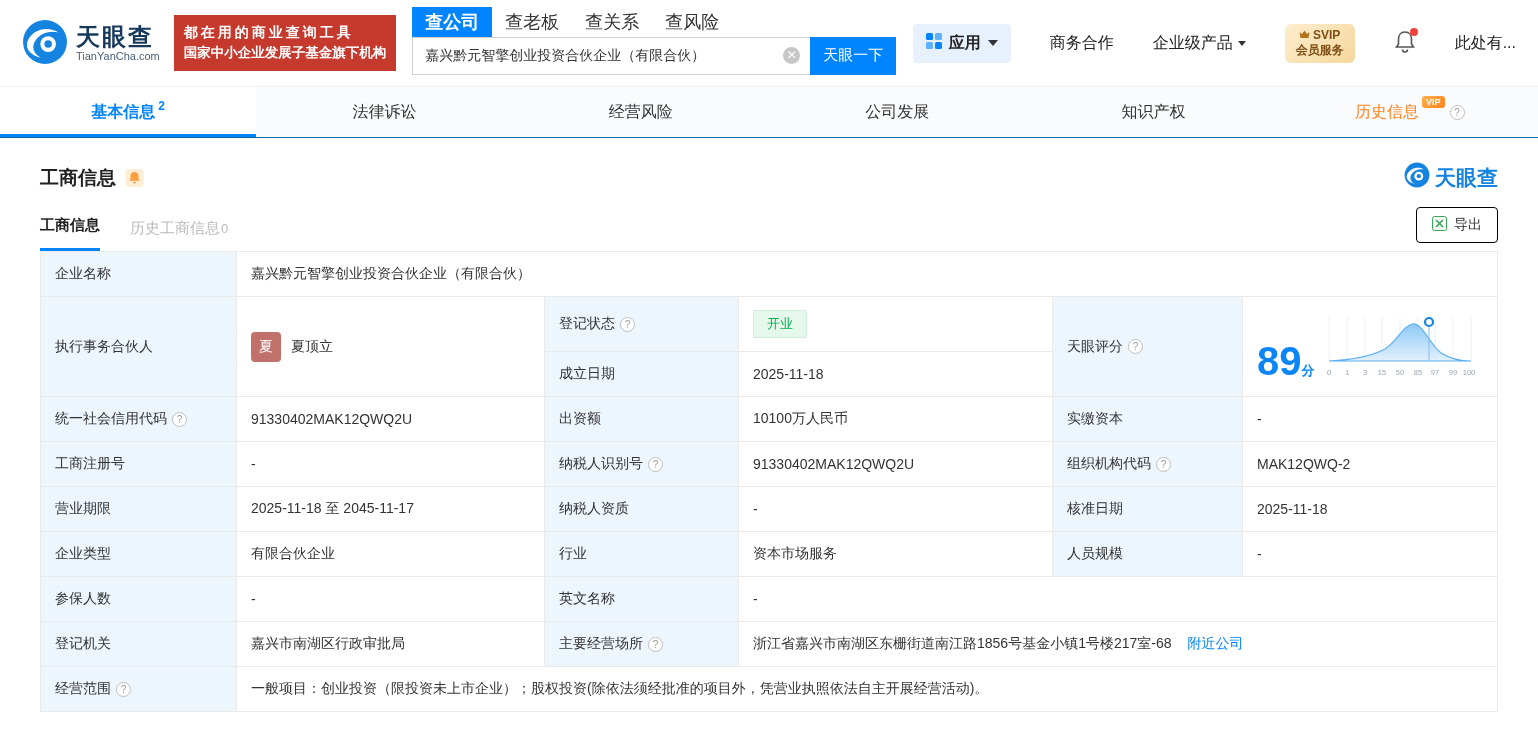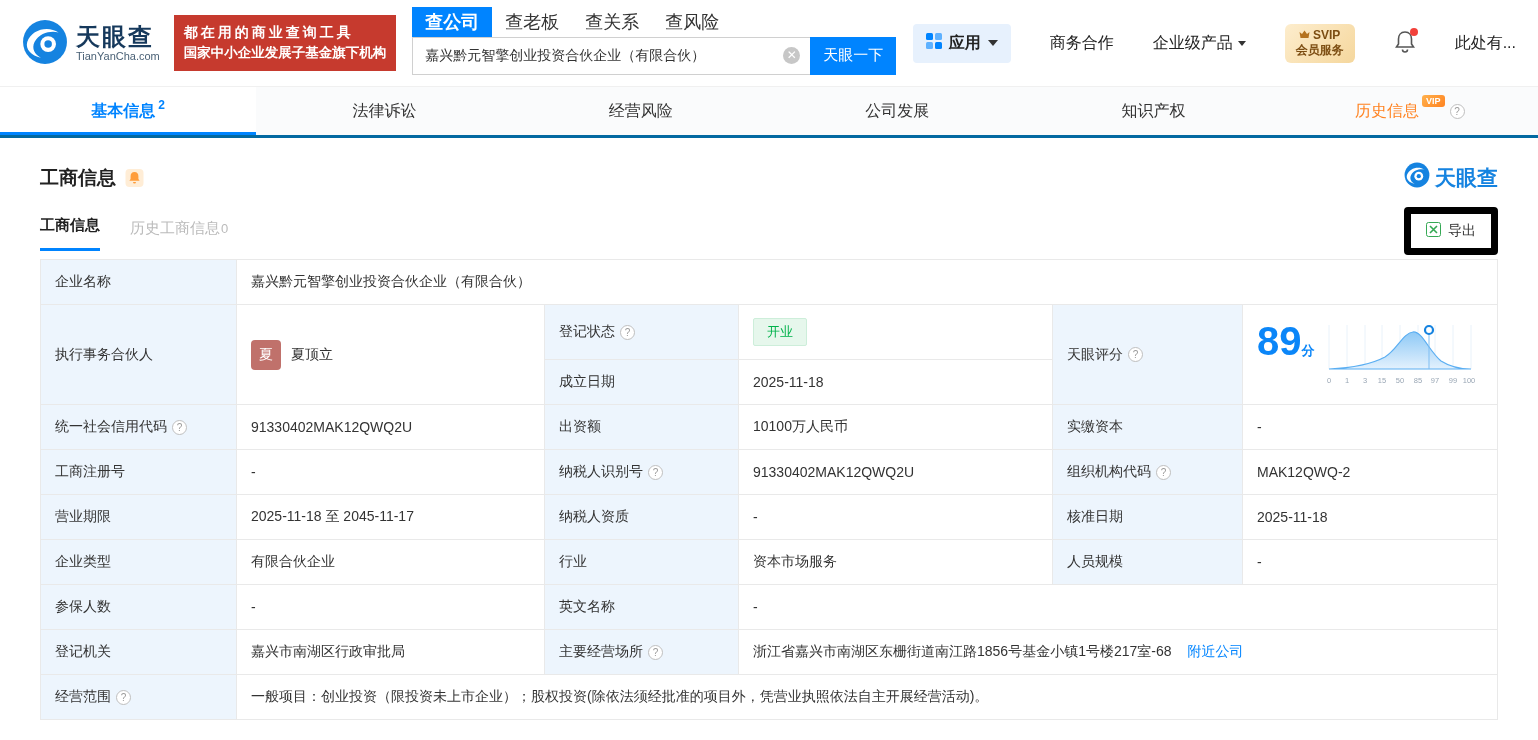--- a/index.html
+++ b/index.html
@@ -33,53 +33,53 @@
   .caret { width:0; height:0; border-left:5px solid transparent; border-right:5px solid transparent; border-top:6px solid #333; display:inline-block; }
   .hr-link { font-size:16px; color:#222; cursor:pointer; display:flex; align-items:center; gap:5px; }
   .svip { background:linear-gradient(135deg,#fdedcd,#f5d79d); border-radius:6px; padding:4px 11px; text-align:center; color:#7c4d12; font-weight:bold; cursor:pointer; }
   .svip-top { font-size:12px; display:flex; align-items:center; justify-content:center; gap:3px; }
   .svip-bottom { font-size:12px; }
   .bell-wrap { position:relative; cursor:pointer; }
   .red-dot { position:absolute; top:-2px; right:-2px; width:8px; height:8px; background:#f2413a; border-radius:50%; }
   .account { font-size:16px; color:#222; cursor:pointer; }
 
   
-  .nav { display:flex; background:#fafbfc; border-top:1px solid #f0f0f0; border-bottom:3px solid #0369a1; height:52px; }
+  .nav { display:flex; background:#fafbfc; border-top:1px solid #f0f0f0; border-bottom:1px solid #0369a1; height:52px; }
   .nav-item { flex:1; display:flex; align-items:center; justify-content:center; font-size:16px; color:#333; position:relative; cursor:pointer; }
   .nav-item.active { background:#fff; color:#0084ff; font-weight:bold; box-shadow:inset 0 -3px 0 #0084ff; }
   .nav-count { font-size:12px; color:#0084ff; margin-left:3px; transform:translateY(-6px); display:inline-block; }
   .nav-item.vip-item { color:#ff8321; }
   .vip-badge { background:linear-gradient(135deg,#ffb14d,#ff8321); color:#fff; font-size:9px; font-weight:bold; padding:1px 4px; border-radius:3px; display:inline-block; transform:translateY(-10px); margin-left:3px; }
   .q-icon { width:15px; height:15px; border:1px solid #bfbfbf; color:#9a9a9a; border-radius:50%; font-size:10px; line-height:13px; text-align:center; display:inline-block; margin-left:5px; background:#fff; font-weight:normal; flex:none; }
 
   
   .content { padding:24px 40px 30px; }
   .section-head { display:flex; align-items:center; }
   .section-title { font-size:19px; font-weight:bold; color:#222; }
   .bell-badge { margin-left:9px; display:flex; align-items:center; }
   .watermark { margin-left:auto; display:flex; align-items:center; gap:5px; color:#1583e0; font-size:21px; font-weight:bold; }
 
   .sub-tabs { display:flex; align-items:flex-end; margin-top:18px; position:relative; height:40px; }
   .sub-tab { margin-right:30px; font-size:15px; padding-bottom:13px; color:#bbb; cursor:pointer; display:flex; align-items:center; }
   .sub-tab.active { color:#222; font-weight:bold; border-bottom:3px solid #0084ff; }
   .sub-tab-count { font-size:13px; margin-left:1px; }
-  .export-btn { position:absolute; right:0; top:-4px; display:flex; align-items:center; gap:7px; border:7px solid #000000; padding:8px 15px; border-radius:4px; font-size:14px; background:#fff; color:#333; cursor:pointer; font-family:inherit; }
-
-  table.info { width:100%; border-collapse:collapse; table-layout:fixed; margin-top:8px; }
+  .export-btn { position:absolute; right:0; top:-4px; display:flex; align-items:center; gap:7px; border:1px solid #000000; padding:8px 15px; border-radius:4px; font-size:14px; background:#fff; color:#333; cursor:pointer; font-family:inherit; }
+
+  table.info { width:100%; border-collapse:collapse; table-layout:fixed; margin-top:0; }
   table.info td { border:1px solid #e9e9e9; font-size:14px; padding:13px 14px; color:#333; vertical-align:middle; word-break:break-all; }
   td.lbl { background:#edf5fd; }
   .lbl-inner { display:flex; align-items:center; }
 
   .partner-cell { display:flex; align-items:center; gap:10px; }
   .avatar { width:30px; height:30px; border-radius:4px; background:#c0716b; color:#fff; font-size:14px; display:flex; align-items:center; justify-content:center; flex:none; cursor:pointer; }
   .partner-name { color:#333; cursor:pointer; }
 
   .status-badge { display:inline-block; background:#e6f7ec; color:#00b24b; padding:4px 13px; font-size:13px; border-radius:2px; border:1px solid #cdeeda; }
 
-  .score-cell { display:flex; align-items:flex-start; gap:10px; }
+  .score-cell { display:flex; align-items:flex-end; gap:10px; }
   .score-num { font-size:40px; font-weight:bold; color:#0b86f8; line-height:1; }
   .score-unit { font-size:13px; color:#0b86f8; font-weight:bold; }
 
   .addr-link { color:#0084ff; margin-left:16px; cursor:pointer; text-decoration:none; white-space:nowrap; }
 </style>
 </head>
 <body>
 
 <div class="header">
   <div class="logo">

